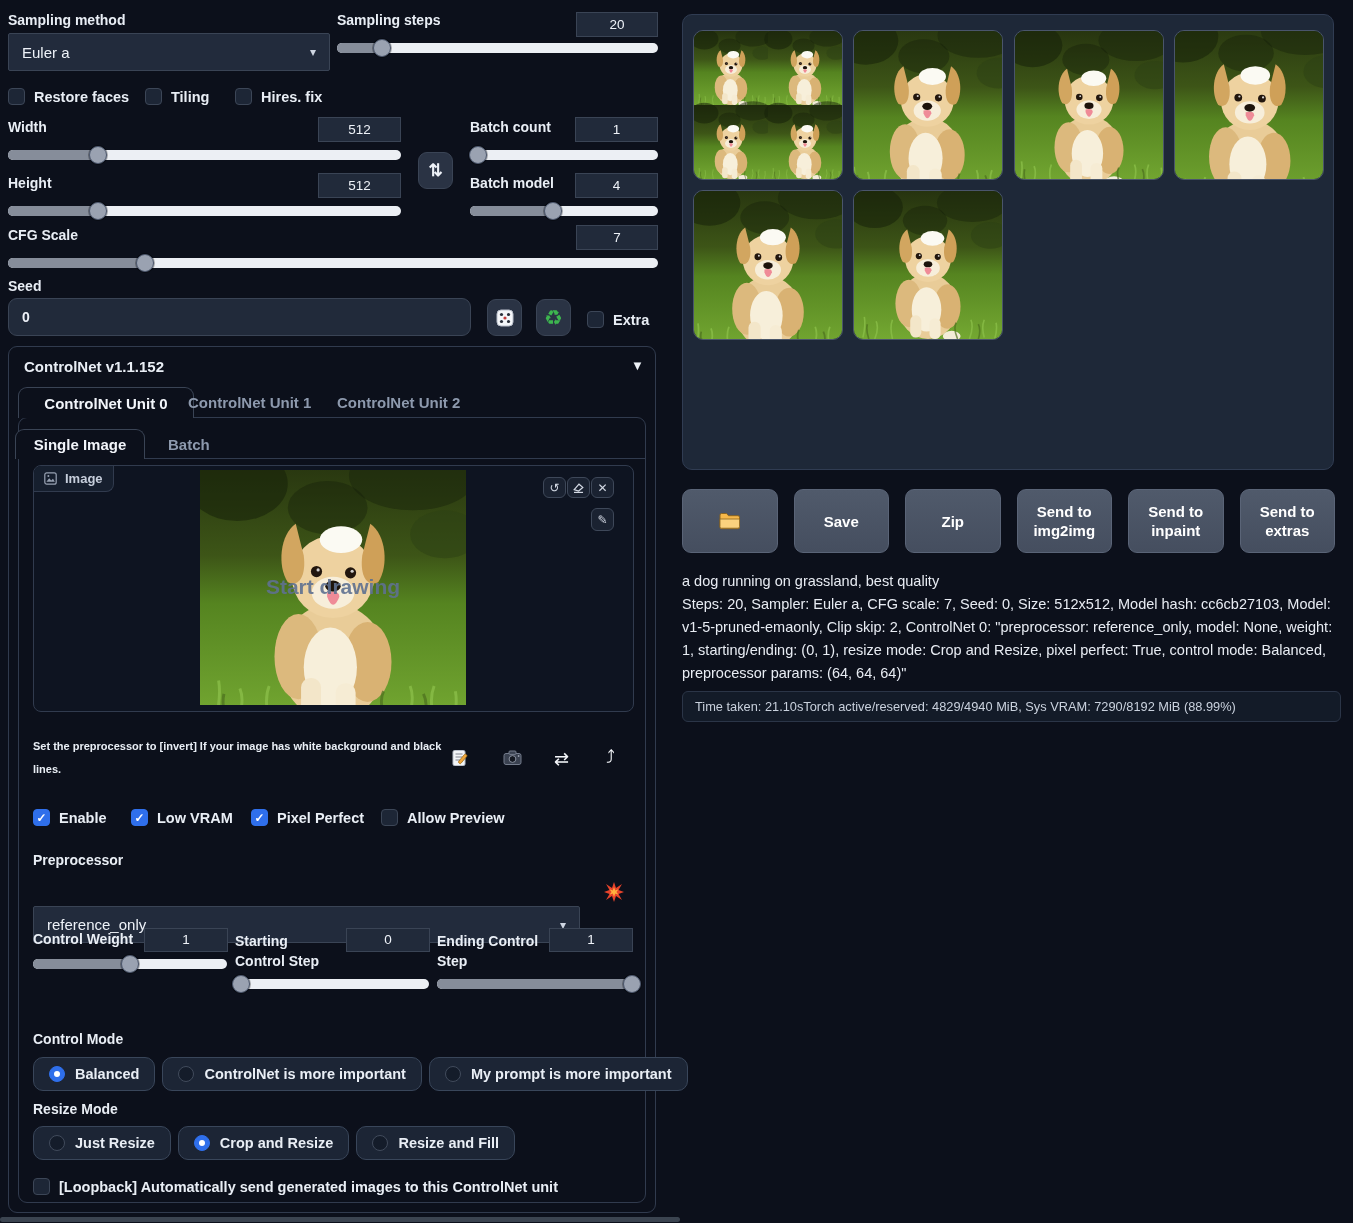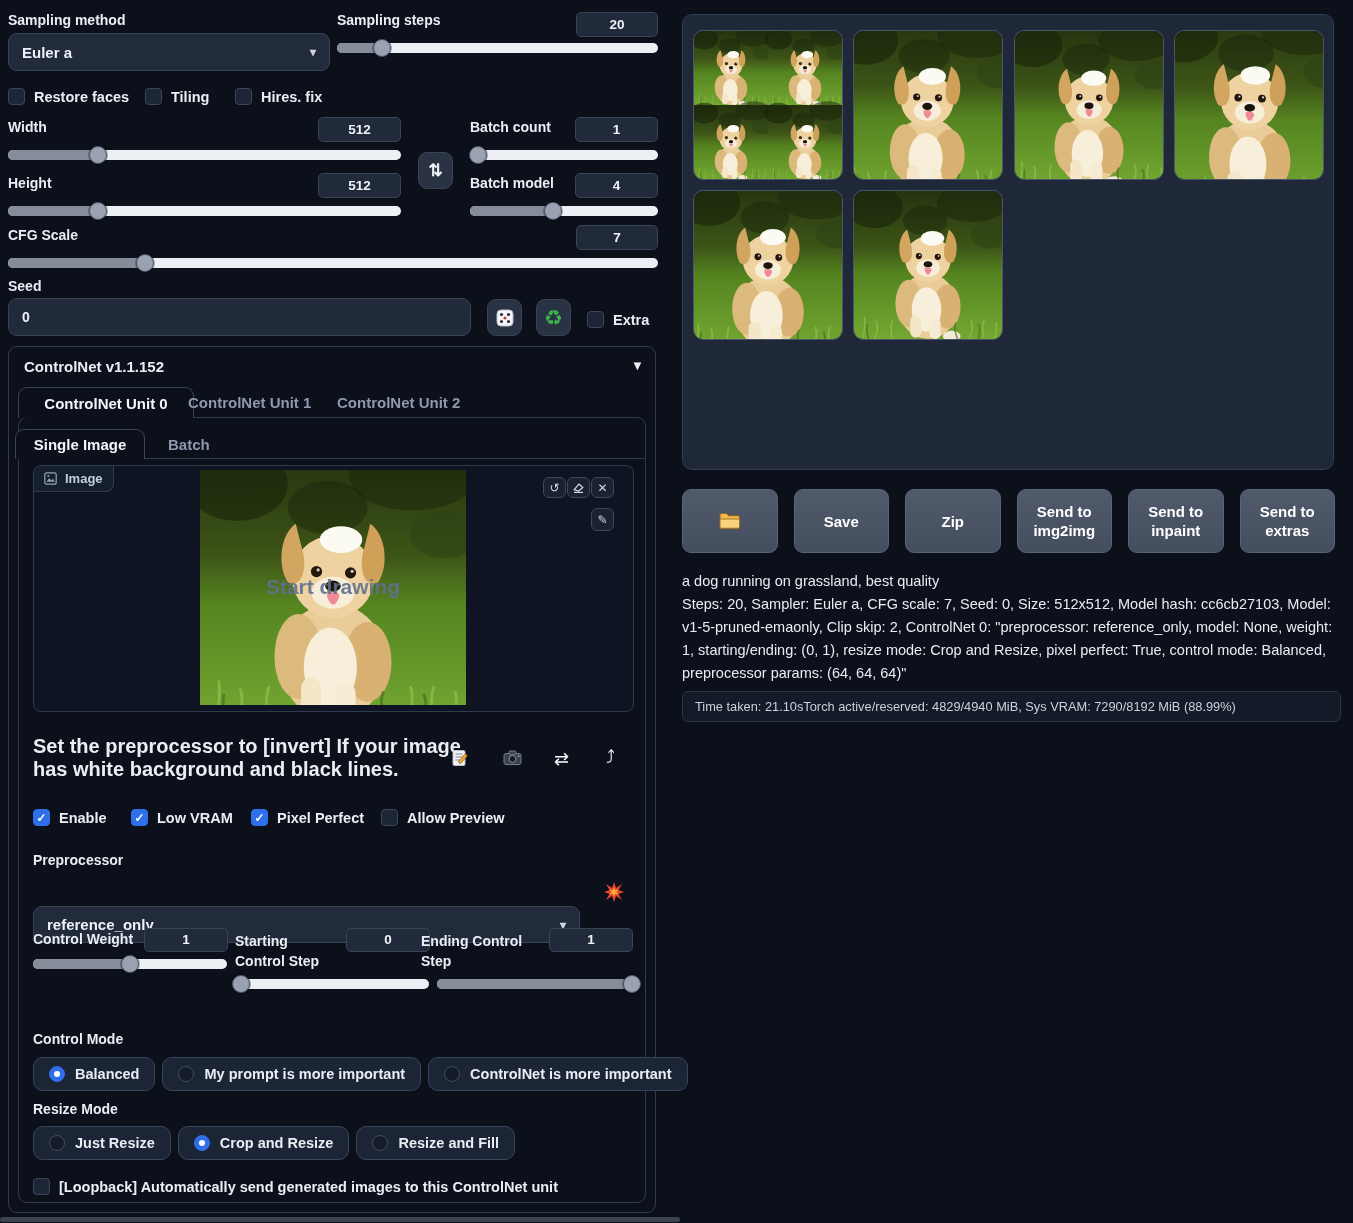--- a/index.html
+++ b/index.html
@@ -3,26 +3,26 @@
 <meta charset="utf-8">
 <style>
   * { margin:0; padding:0; box-sizing:border-box; }
   html,body { background:#0c101b; }
   body { font-family:"Liberation Sans", sans-serif; color:#e9eef5; }
   .app { position:relative; width:1353px; height:1223px; background:#0c101b; overflow:hidden; }
   .abs { position:absolute; }
   .lbl { position:absolute; font-size:14px; font-weight:600; color:#e9eef5; }
 
   
-  .dd { position:absolute; background:#222b3c; border:1px solid #3a4455; border-radius:9px;
+  .dd { position:absolute; background:#222b3c; border:1px solid #3a4455; border-radius:2px;
         display:flex; align-items:center; justify-content:space-between; padding:0 13px;
-        font-size:15px; font-weight:700; color:#eef2f8; }
+        font-size:15px; font-weight:400; color:#eef2f8; }
   .dd .caret { color:#cfd6e2; font-size:12px; }
-  .num { position:absolute; background:#212a3a; border:1px solid #3a4455; border-radius:5px;
-         text-align:center; font-size:13.5px; font-weight:700; color:#eef2f8; }
+  .num { position:absolute; background:#212a3a; border:1px solid #3a4455; border-radius:0;
+         text-align:center; font-size:13.5px; font-weight:400; color:#eef2f8; }
   .txt { position:absolute; background:#212a3a; border:1px solid #3a4455; border-radius:9px;
          font-size:14px; font-weight:600; color:#eef2f8; display:flex; align-items:center; padding:0 13px; }
 
   
   .slider { position:absolute; height:18px; }
   .slider .track { position:absolute; left:0; right:0; top:4px; height:10px; border-radius:6px; background:#eceff4; }
   .slider .fill  { position:absolute; left:0; top:4px; height:10px; border-radius:6px; background:#868d9a; }
   .slider .thumb { position:absolute; top:0; width:18px; height:18px; margin-left:-9px; border-radius:50%;
                    background:#9aa2b1; box-shadow:0 0 0 1px rgba(0,0,0,.3); }
 
@@ -265,21 +265,21 @@
       <line x1="2" y1="11.4" x2="11" y2="11.4" stroke="#d4dae5" stroke-width="1.2"></line>
     </svg>
   </div>
   <div class="tool" style="left:591px;top:477px">
     <span>✕</span>
   </div>
   <div class="tool" style="left:591px;top:508px;height:23px">
     <span>✎</span>
   </div>
 
-  <div class="abs" style="left:33px;top:735px;width:437px;font-size:20px;line-height:23px;font-weight:600;color:#e9eef5">Set the preprocessor to [invert] If your image has white background and black lines.</div>
+  <div class="abs" style="left:33px;top:735px;width:437px;font-size:11px;line-height:23px;font-weight:600;color:#e9eef5">Set the preprocessor to [invert] If your image has white background and black lines.</div>
   <div class="abs" style="left:450px;top:748px">
     <svg width="20" height="20" viewBox="0 0 20 20">
       <rect x="3" y="2.5" width="12" height="15" rx="1.5" fill="#f2f4f7" stroke="#b9bfca"></rect>
       <line x1="5.5" y1="6" x2="12.5" y2="6" stroke="#8a8f99" stroke-width="1.1"></line>
       <line x1="5.5" y1="9" x2="12.5" y2="9" stroke="#8a8f99" stroke-width="1.1"></line>
       <line x1="5.5" y1="12" x2="10" y2="12" stroke="#8a8f99" stroke-width="1.1"></line>
       <rect x="11.2" y="5.4" width="3" height="11" rx="1" transform="rotate(40 12.7 10.9)" fill="#f0a63c" stroke="#9a6a14" stroke-width="0.7"></rect>
     </svg>
   </div>
   <div class="abs" style="left:502px;top:748px">
@@ -331,41 +331,41 @@
   </div>
 
   <div class="lbl" style="left:235px;top:931px;width:106px;line-height:20px">Starting Control Step</div>
   <div class="num" style="left:346px;top:928px;width:84px;height:24px;line-height:22px">0</div>
   <div class="slider" style="left:235px;top:975px;width:194px">
     <div class="track"></div>
       <div class="fill" style="width:3%"></div>
       <div class="thumb" style="left:3%"></div>
   </div>
 
-  <div class="lbl" style="left:421px;top:931px;width:106px;line-height:20px">Ending Control Step</div>
+  <div class="lbl" style="left:437px;top:931px;width:106px;line-height:20px">Ending Control Step</div>
   <div class="num" style="left:549px;top:928px;width:84px;height:24px;line-height:22px">1</div>
   <div class="slider" style="left:437px;top:975px;width:195px">
     <div class="track"></div>
       <div class="fill" style="width:100%;border-radius:6px"></div>
       <div class="thumb" style="left:100%"></div>
   </div>
 
   <div class="lbl" style="left:33px;top:1031px">Control Mode</div>
   <div class="pillrow" style="left:33px;top:1057px">
     <div class="pill">
       <span class="radio sel"></span>
       <span>Balanced</span>
     </div>
     <div class="pill">
       <span class="radio"></span>
+      <span>ControlNet is more important</span>
+    </div>
+    <div class="pill">
+      <span class="radio"></span>
       <span>My prompt is more important</span>
-    </div>
-    <div class="pill">
-      <span class="radio"></span>
-      <span>ControlNet is more important</span>
     </div>
   </div>
 
   <div class="lbl" style="left:33px;top:1101px">Resize Mode</div>
   <div class="pillrow" style="left:33px;top:1126px">
     <div class="pill">
       <span class="radio"></span>
       <span>Just Resize</span>
     </div>
     <div class="pill">

